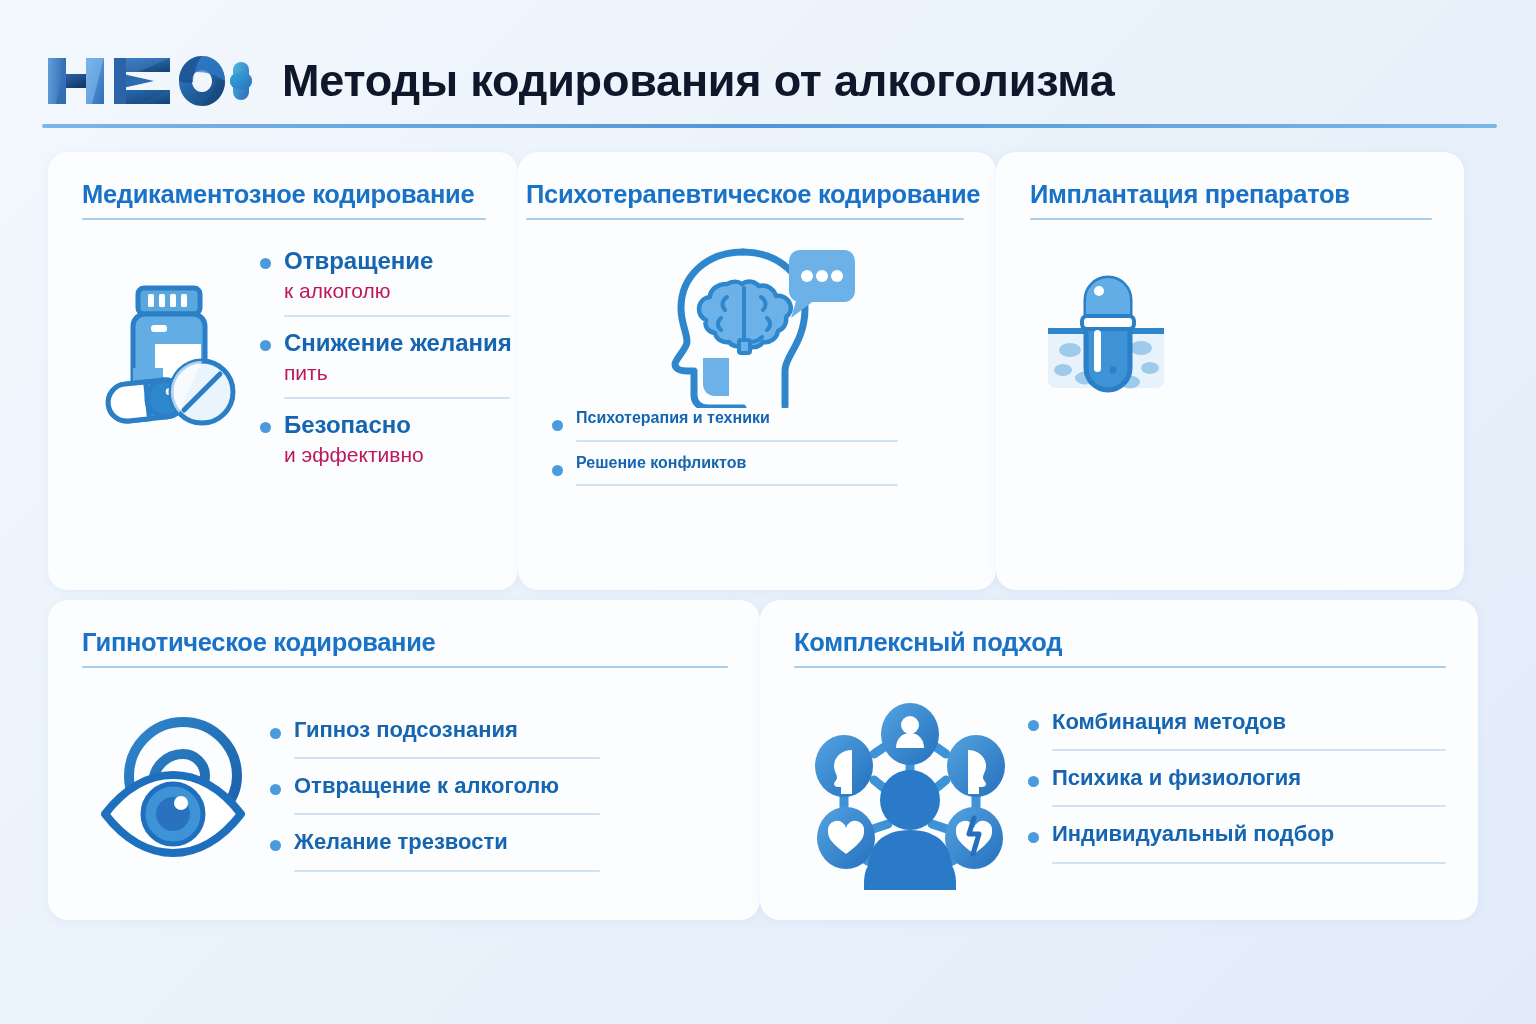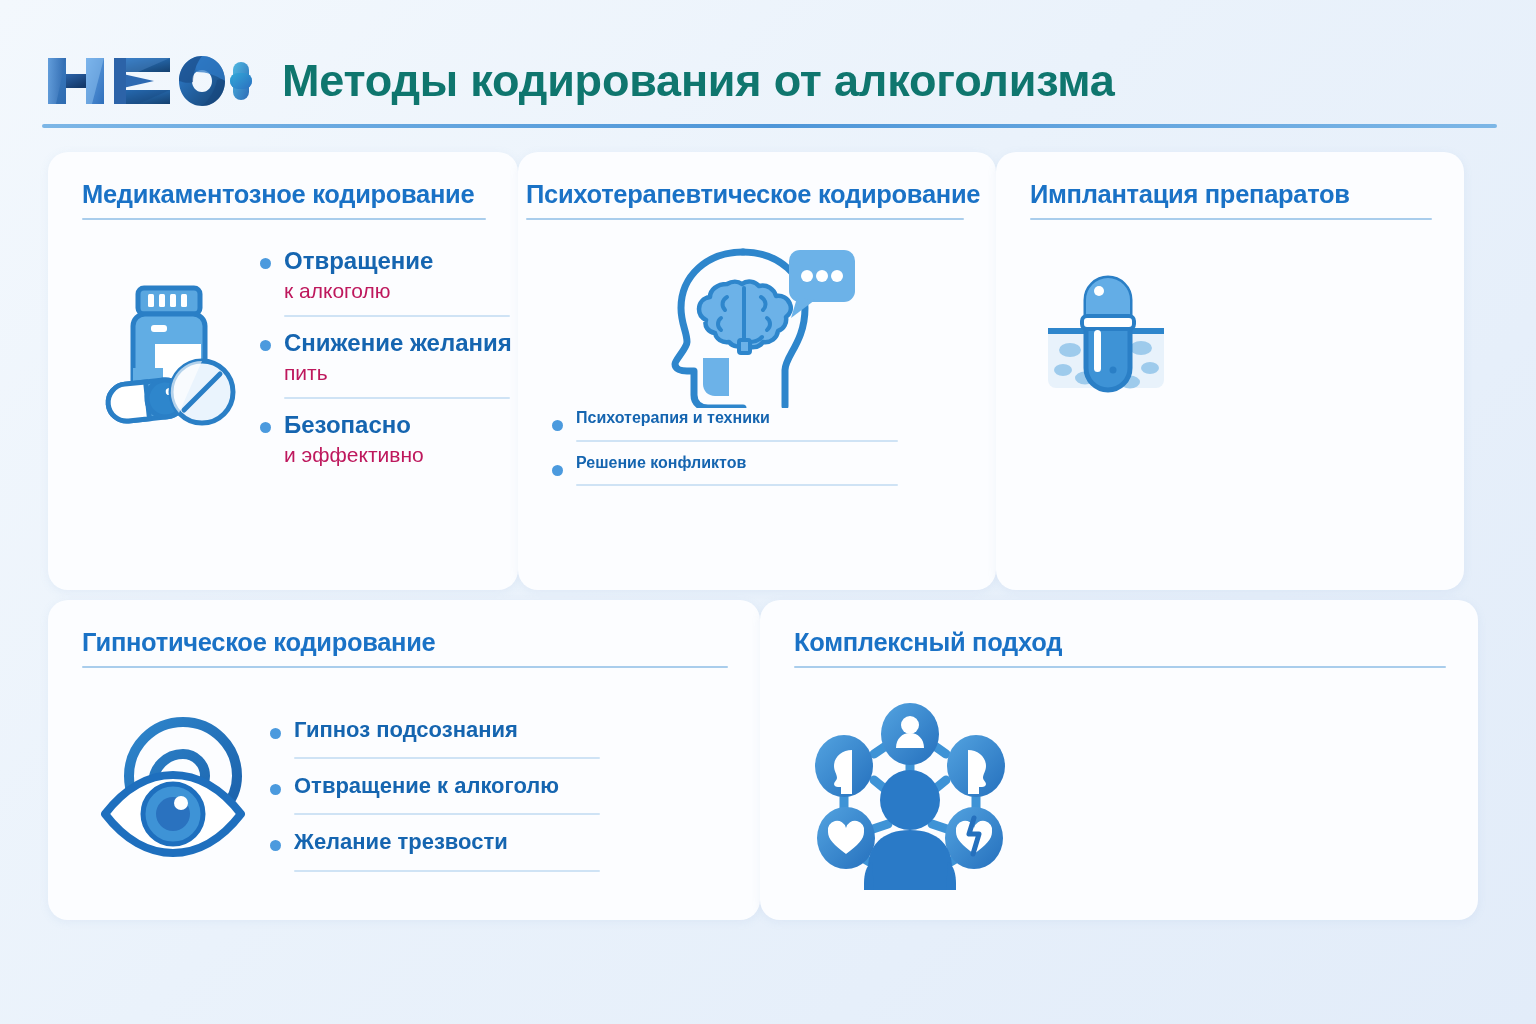--- a/index.html
+++ b/index.html
@@ -27,21 +27,21 @@
     gap: 28px;
   }
   .logo {
     display: flex;
     align-items: center;
     height: 62px;
   }
   .page-title {
     font-size: 45px;
     font-weight: bold;
-    color: #0f766e;
+    color: #0f172a;
     letter-spacing: -0.2px;
     white-space: nowrap;
     font-family: "Liberation Sans", sans-serif;
   }
   .header-rule {
     position: absolute;
     left: 42px;
     top: 124px;
     width: 1455px;
     height: 4px;
@@ -451,17 +451,34 @@
             <ellipse cx="170" cy="136" rx="29" ry="31" fill="url(#ng)"></ellipse>
             <path d="M170 152c-12-9-18-15-18-22a9 9 0 0 1 18-4 9 9 0 0 1 18 4c0 7-6 13-18 22z" fill="#ffffff"></path>
             <path d="M170 116l-5 16h10l-6 20" fill="none" stroke="#2570bd" stroke-width="5" stroke-linejoin="round" stroke-linecap="round"></path>
 
             <circle cx="106" cy="98" r="30" fill="#2a7ac7"></circle>
             <path d="M106 128c-28 0-42 16-42 38v22h84v-22c0-22-14-38-42-38z" fill="#2a7ac7"></path>
             <path d="M68 160c-6 4-8 12-8 22v6h10z" fill="#2a7ac7"></path>
             <path d="M144 160c6 4 8 12 8 22v6h-10z" fill="#2a7ac7"></path>
           </svg>
         </div>
+        <div class="bullets">
+          <div class="bullet">
+            <span class="dot"></span>
+            <div class="line-1">Комбинация методов</div>
+          </div>
+          <div class="bullet-rule"></div>
+          <div class="bullet">
+            <span class="dot"></span>
+            <div class="line-1">Психика и физиология</div>
+          </div>
+          <div class="bullet-rule"></div>
+          <div class="bullet">
+            <span class="dot"></span>
+            <div class="line-1">Индивидуальный подбор</div>
+          </div>
+          <div class="bullet-rule"></div>
+        </div>
       </div>
     </div>
 
   </div>
 </div>
 
 </body></html>

